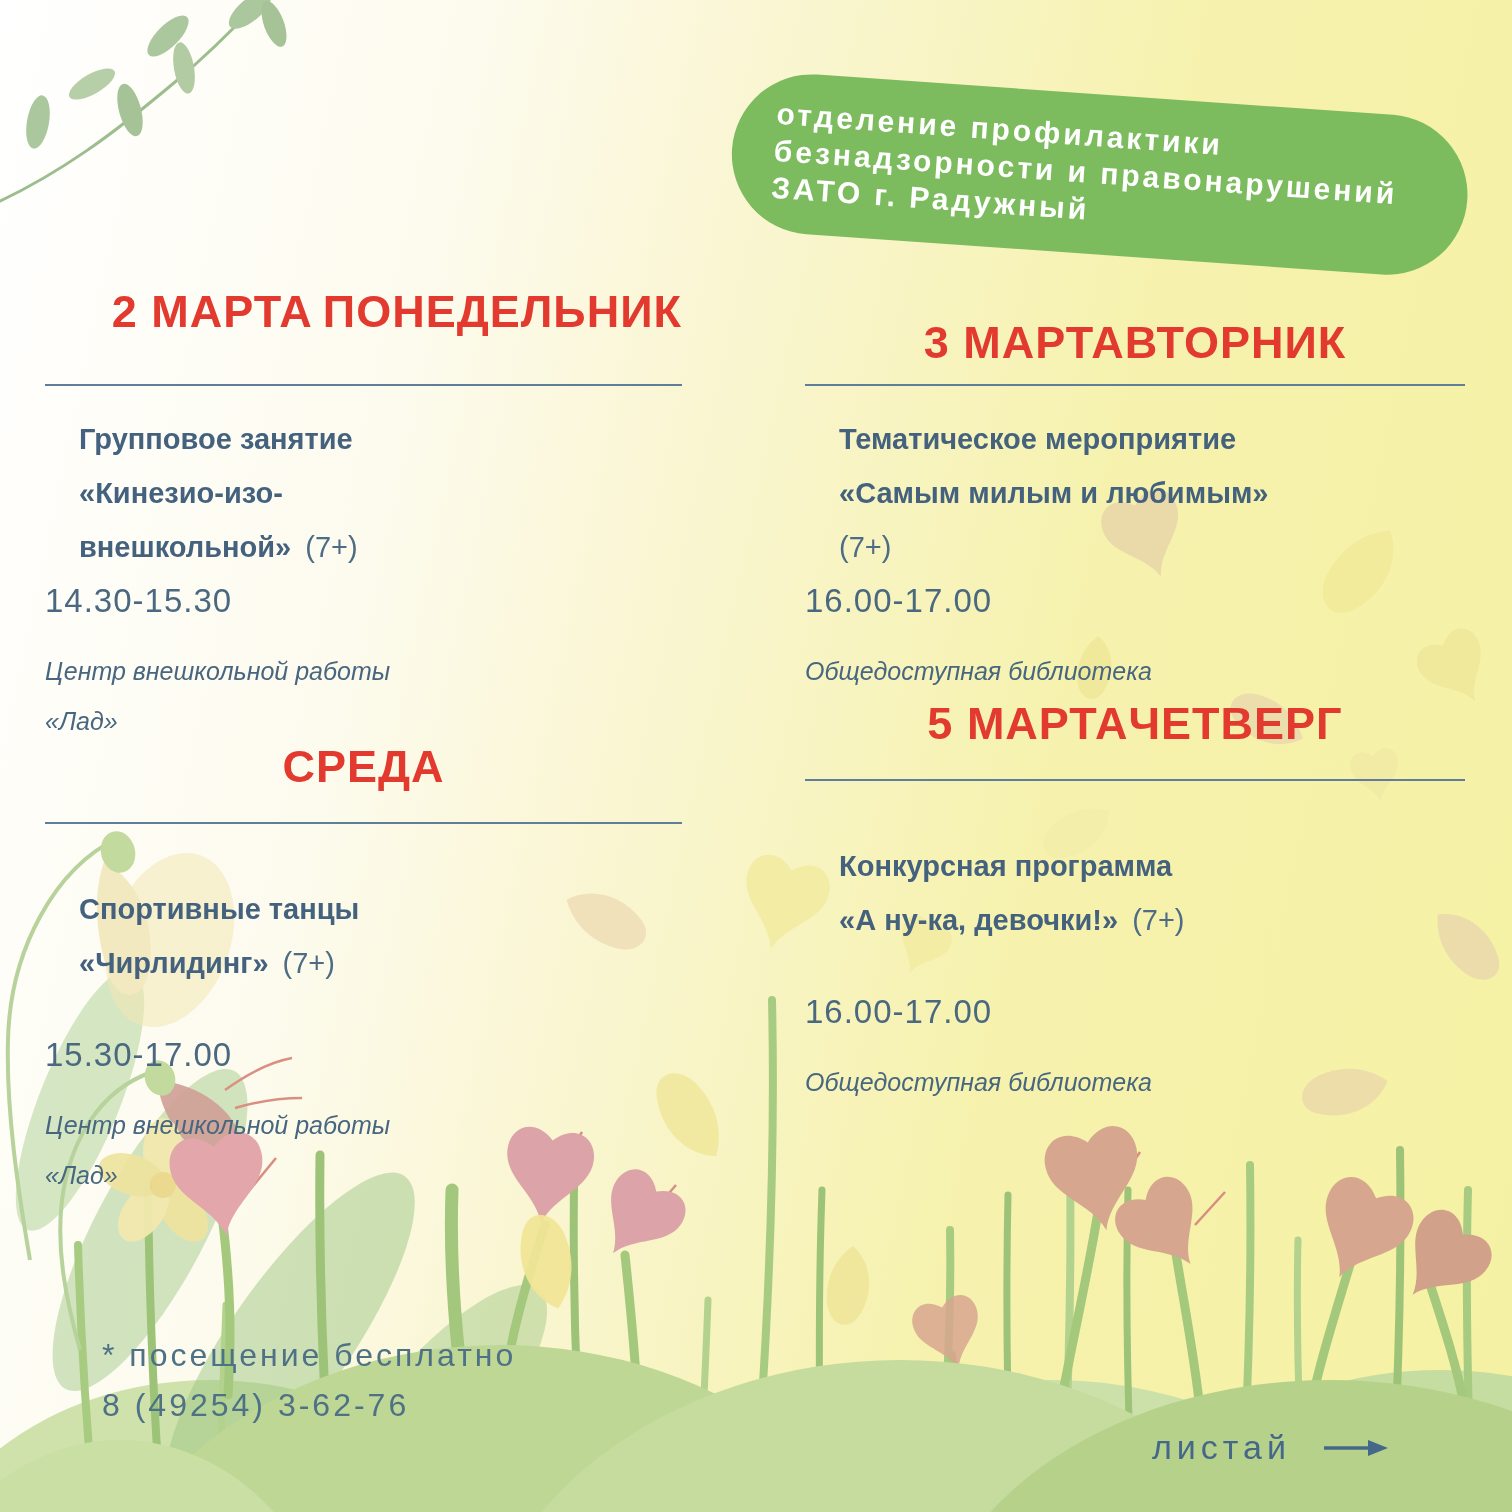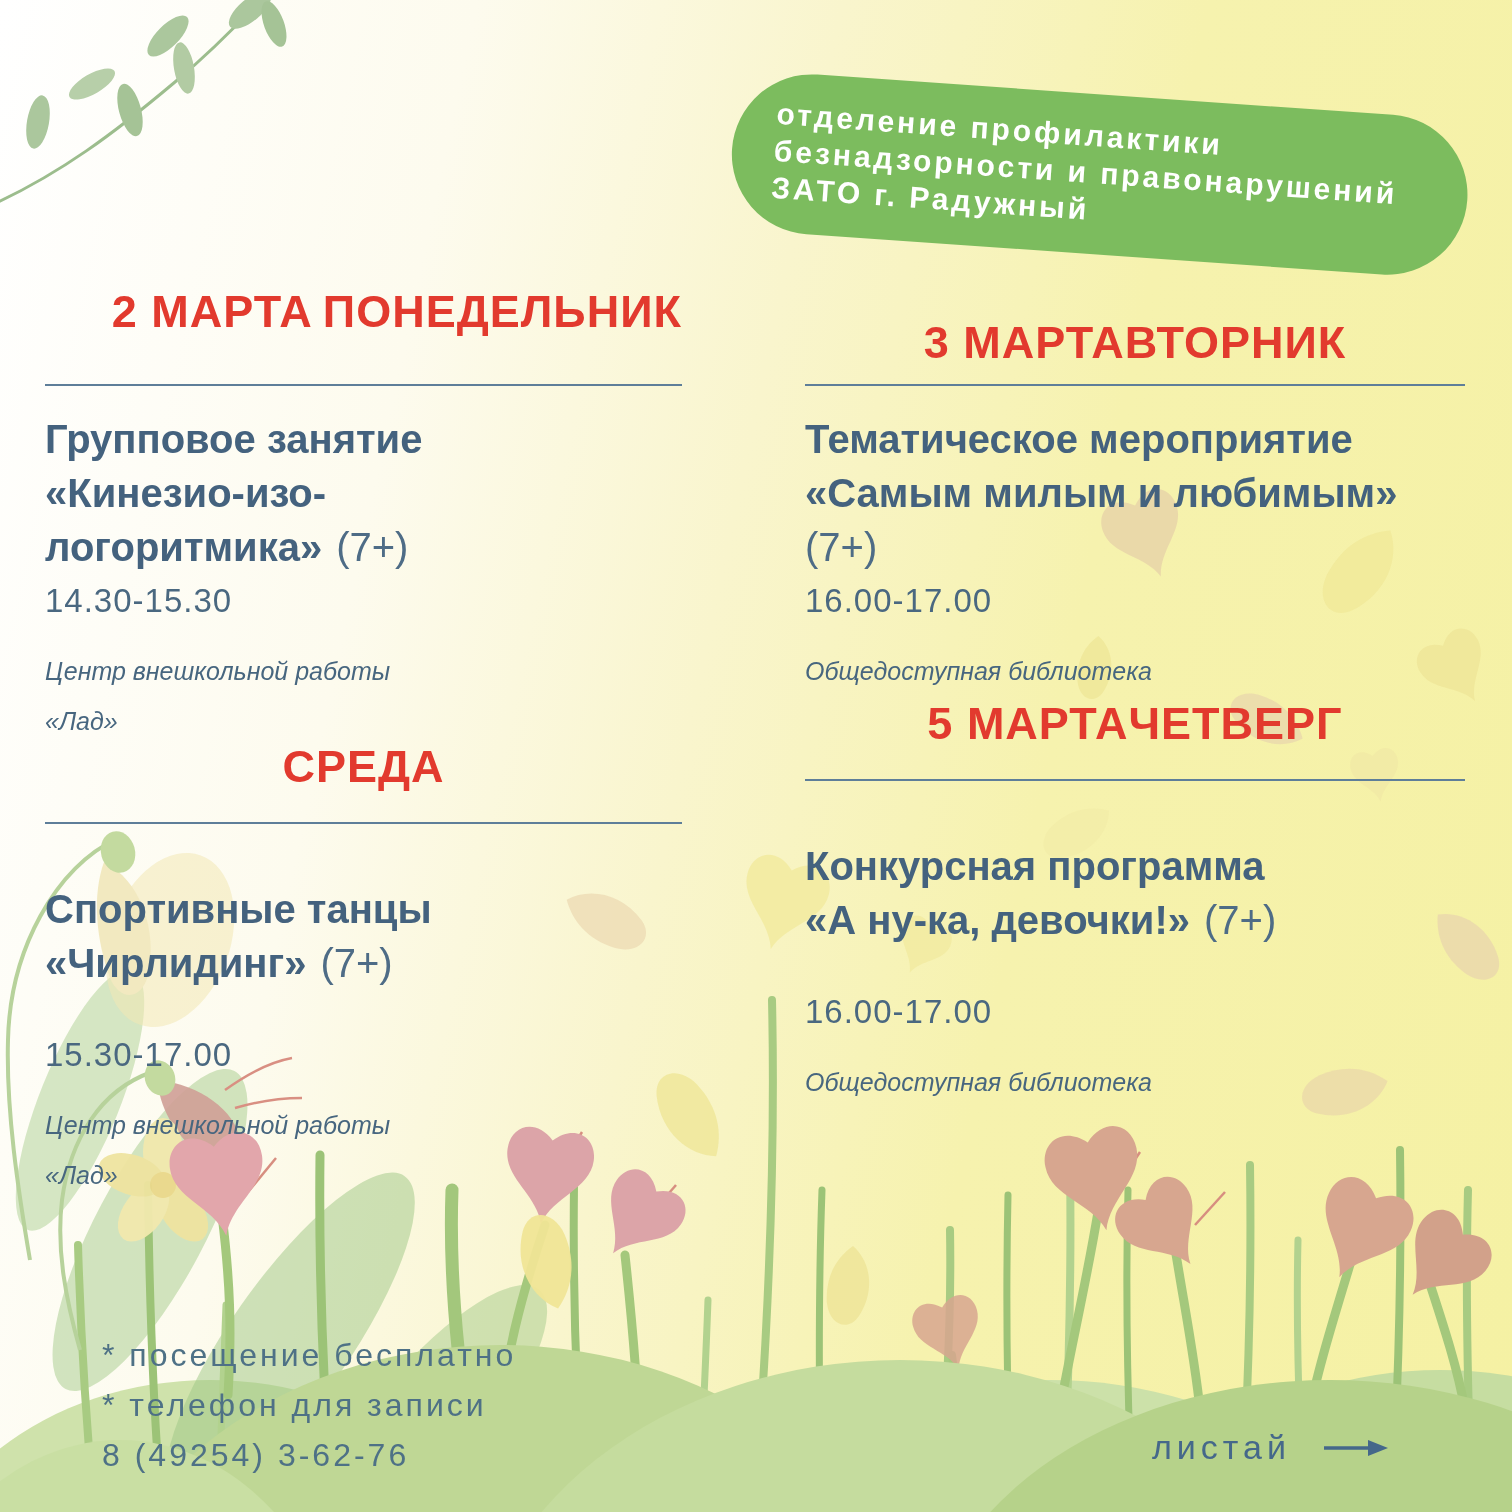--- a/index.html
+++ b/index.html
@@ -34,21 +34,21 @@
     display:flex;justify-content:center;align-items:flex-end;
     color:#e23a2e;font-weight:bold;font-size:45px;letter-spacing:1px;
     height:112px;line-height:1.12;
   }
   .day-heading.stacked{align-items:center;gap:10px;justify-content:flex-end;}
   .row2 .day-heading{height:auto;}
 
   .divider{border:none;border-top:2px solid #5e7e99;margin:16px 0 0 0;}
   .row2 .divider{margin-top:30px;}
 
-  .event-title{margin-top:26px;font-size:40px;font-weight:bold;color:#44627e;line-height:54px;}
+  .event-title{margin-top:26px;font-size:29px;font-weight:bold;color:#44627e;line-height:54px;margin-left:34px;}
   .row2 .event-title{margin-top:58px;}
   .age{font-weight:400;color:#4e6c86;margin-left:14px;letter-spacing:0;}
   .age-line .age{margin-left:0;}
   .event-time{margin-top:8px;font-size:33px;color:#4a6880;letter-spacing:1px;}
   .row2 .event-time{margin-top:46px;}
   .event-venue{margin-top:26px;font-size:25px;font-style:italic;color:#47667f;line-height:50px;}
 
   
   .notes{
     position:absolute;left:102px;top:1330px;
@@ -202,21 +202,21 @@
 
     <section class="block pos-a row1">
       <div class="day-heading stacked">
         <span>2 МАРТА</span>
         <span>ПОНЕДЕЛЬНИК</span>
       </div>
       <hr class="divider">
       <div class="event-title">
         <div>Групповое занятие</div>
         <div>«Кинезио-изо-</div>
-        <div><span>логоритмика»</span><span class="age">(7+)</span></div>
+        <div><span>внешкольной»</span><span class="age">(7+)</span></div>
       </div>
       <div class="event-time">14.30-15.30</div>
       <div class="event-venue">
         <div>Центр внешкольной работы</div>
         <div>«Лад»</div>
       </div>
     </section>
 
     <section class="block pos-b row1">
       <div class="day-heading">
@@ -262,21 +262,20 @@
         <div><span>«А ну-ка, девочки!»</span><span class="age">(7+)</span></div>
       </div>
       <div class="event-time">16.00-17.00</div>
       <div class="event-venue">
         <div>Общедоступная библиотека</div>
       </div>
     </section>
 
     <div class="notes">
       <div>* посещение бесплатно</div>
-      <div>* телефон для записи</div>
       <div>8 (49254) 3-62-76</div>
     </div>
 
     <div class="swipe">
       <span class="swipe-label">листай</span>
       <svg class="arrow-svg" width="68" height="24" viewBox="0 0 68 24">
         <line x1="2" y1="12" x2="50" y2="12" stroke="#45688a" stroke-width="3.5"></line>
         <path d="M46,4 L66,12 L46,20 Z" fill="#45688a"></path>
       </svg>
     </div>

